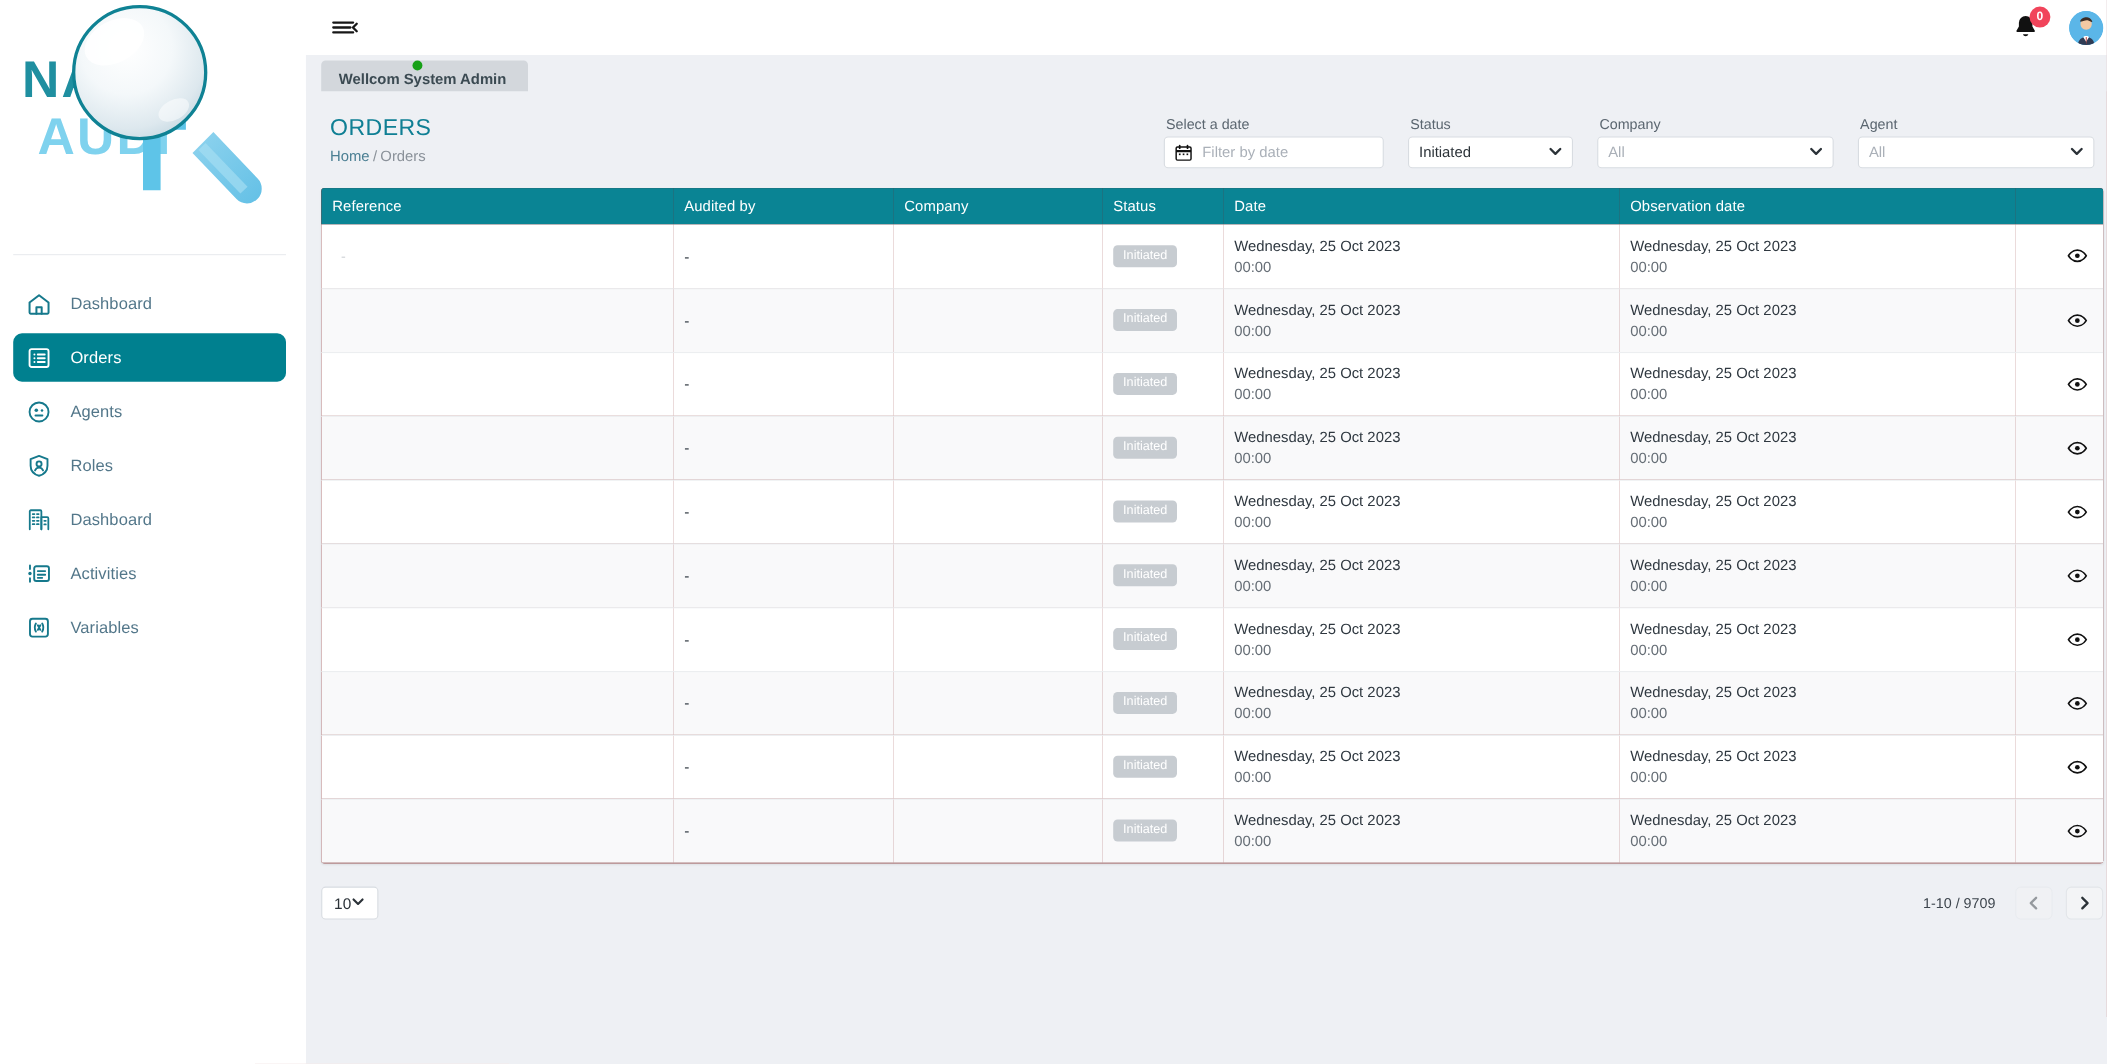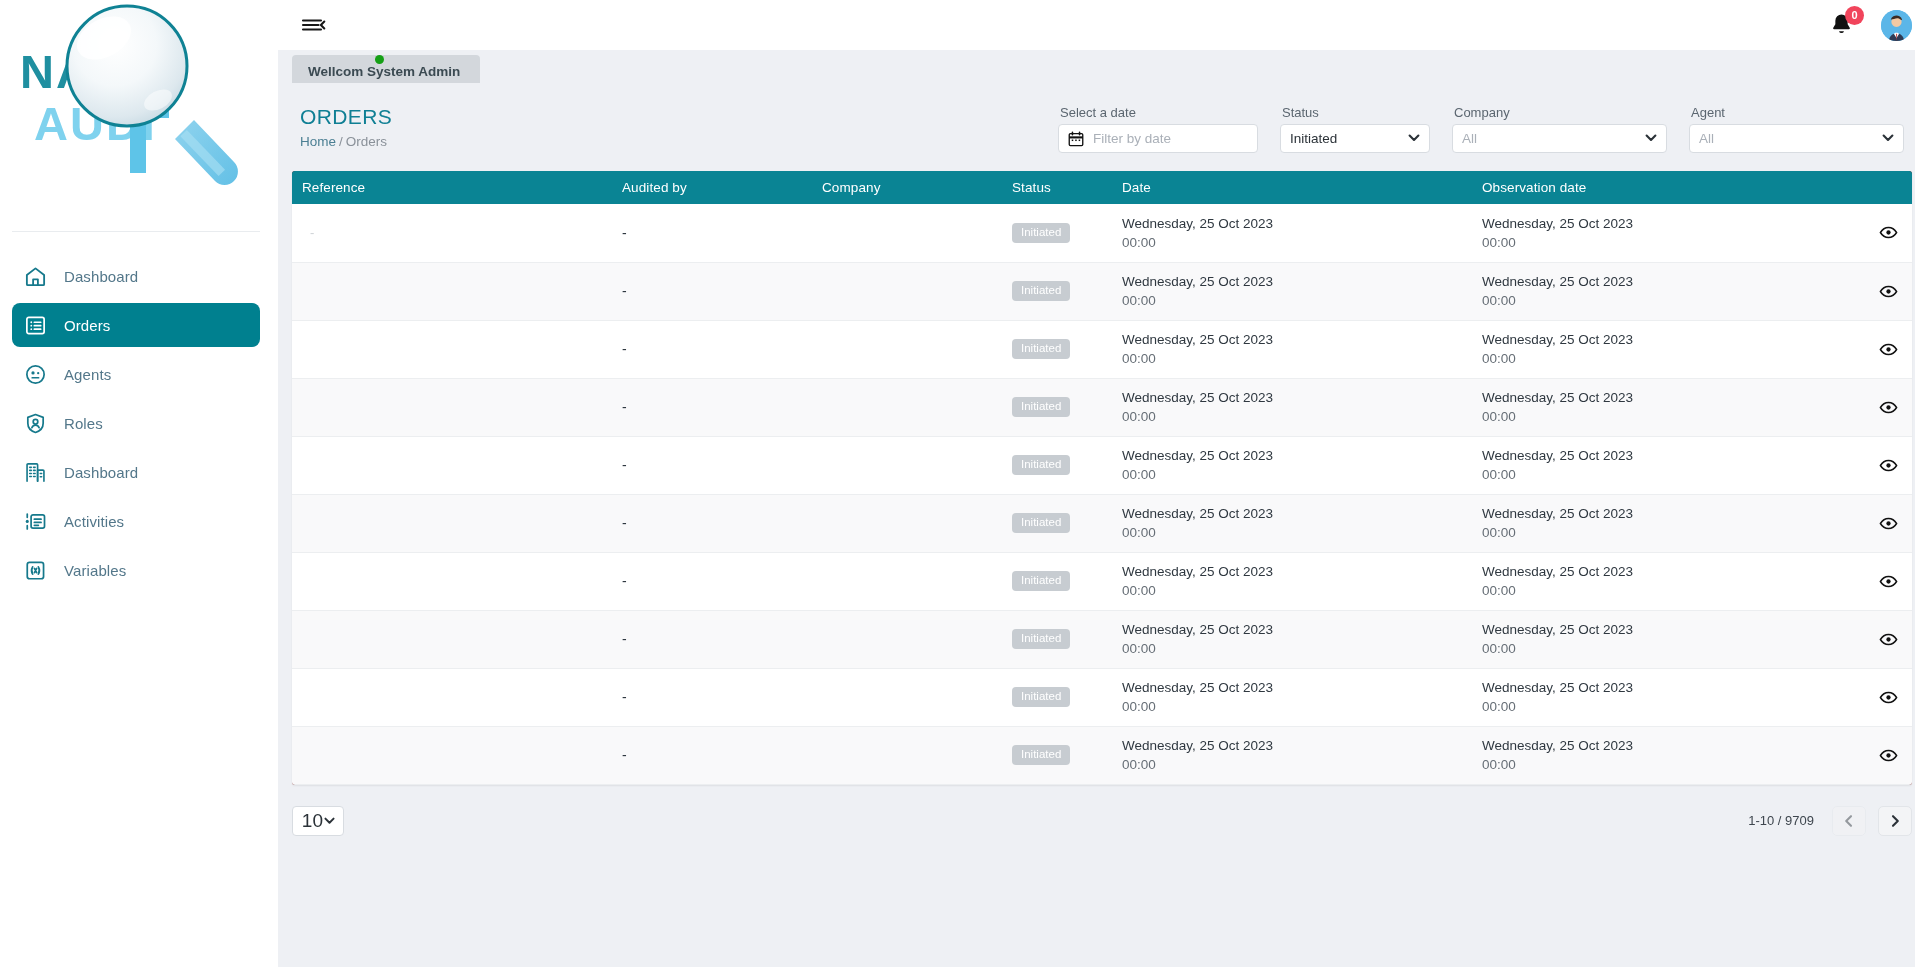--- a/index.html
+++ b/index.html
@@ -174,22 +174,22 @@
 
   
   .pager {
     display: flex; align-items: center;
     margin: 16px 22px 0 14px;
     height: 40px;
   }
   .pagesize {
     width: 52px; height: 30px; background: #fff;
     border: 1px solid #d8dce1; border-radius: 4px;
-    display: flex; align-items: center; justify-content: flex-end;
-    padding: 0 7px; font-size: 19px; color: #2b3238; cursor: pointer;
+    display: flex; align-items: center; justify-content: center;
+    padding: 0 7px; font-size: 14px; color: #2b3238; cursor: pointer;
   }
   .pager-right {
     margin-left: auto; display: flex; align-items: center; gap: 12px;
   }
   .pager-count { font-size: 13px; color: #3e464e; margin-right: 6px; }
   .pg-btn {
     width: 34px; height: 30px; background: #f3f4f6;
     border: 1px solid #e2e5e9; border-radius: 5px;
     display: flex; align-items: center; justify-content: center;
     cursor: pointer;

